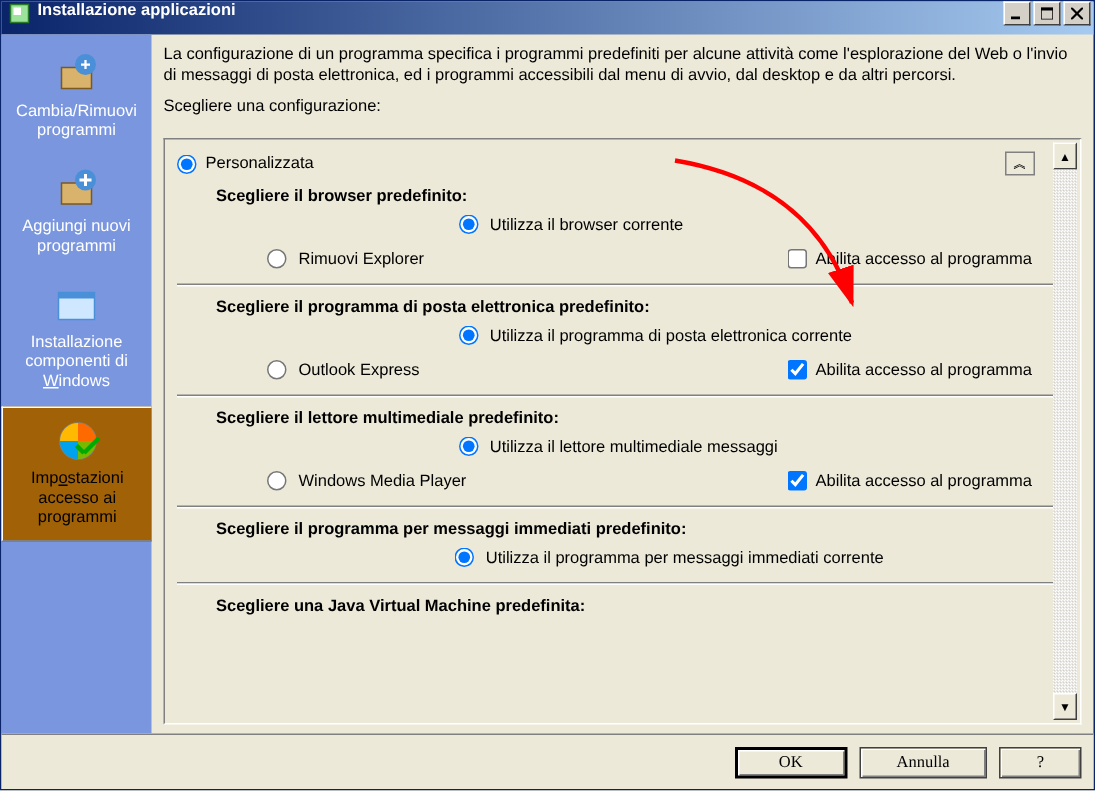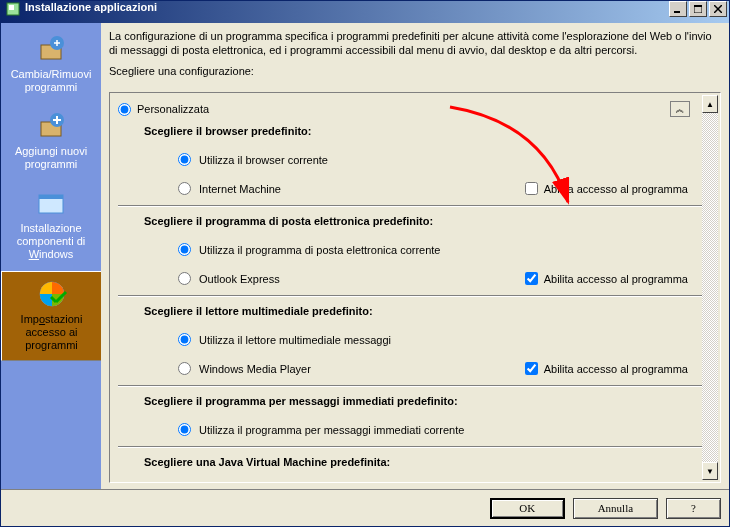--- a/index.html
+++ b/index.html
@@ -100,21 +100,22 @@
   .grp-head input[type=radio]{ margin:0 6px 0 0;}
   .grp-collapse {
     margin-left:auto; width:18px;height:14px;
     border:1px solid #808080;background:#ece9d8;
     display:flex;align-items:center;justify-content:center;
     font-size:9px;
   }
   .section-title { font-weight:bold; margin: 0 0 6px 26px;}
   .opt-row {
     display:flex; align-items:center;
-    margin: 16px 0 10px 60px;
+    margin: 0 0 10px 60px;
+    justify-content: center;
   }
   .opt-row input[type=radio]{margin:0 8px 0 0;}
   .opt-row .label{min-width:260px;}
   .access-col { display:flex; align-items:center; margin-left:auto; padding-right:26px;}
   .access-col input[type=checkbox]{margin:0 6px 0 0;}
   .divider {
     border:none;border-top:1px solid #808080;border-bottom:1px solid #fff;
     margin: 4px 0 8px 0;
   }
   .footer {
@@ -252,21 +253,21 @@
             </div>
         </div>
 
         <div class="section-title">Scegliere il browser predefinito:</div>
         <div class="opt-row">
           <input type="radio" name="br" checked="" style="">
           <span class="label">Utilizza il browser corrente</span>
         </div>
         <div class="opt-row">
           <input type="radio" name="br" style="">
-          <span class="label">Internet Machine</span>
+          <span class="label">Rimuovi Explorer</span>
           <span class="access-col">
             <input type="checkbox" style="">
             <span>Abilita accesso al programma</span>
           </span>
         </div>
         <hr class="divider">
 
         <div class="section-title">Scegliere il programma di posta elettronica predefinito:</div>
         <div class="opt-row">
           <input type="radio" name="em" checked="" style="">

